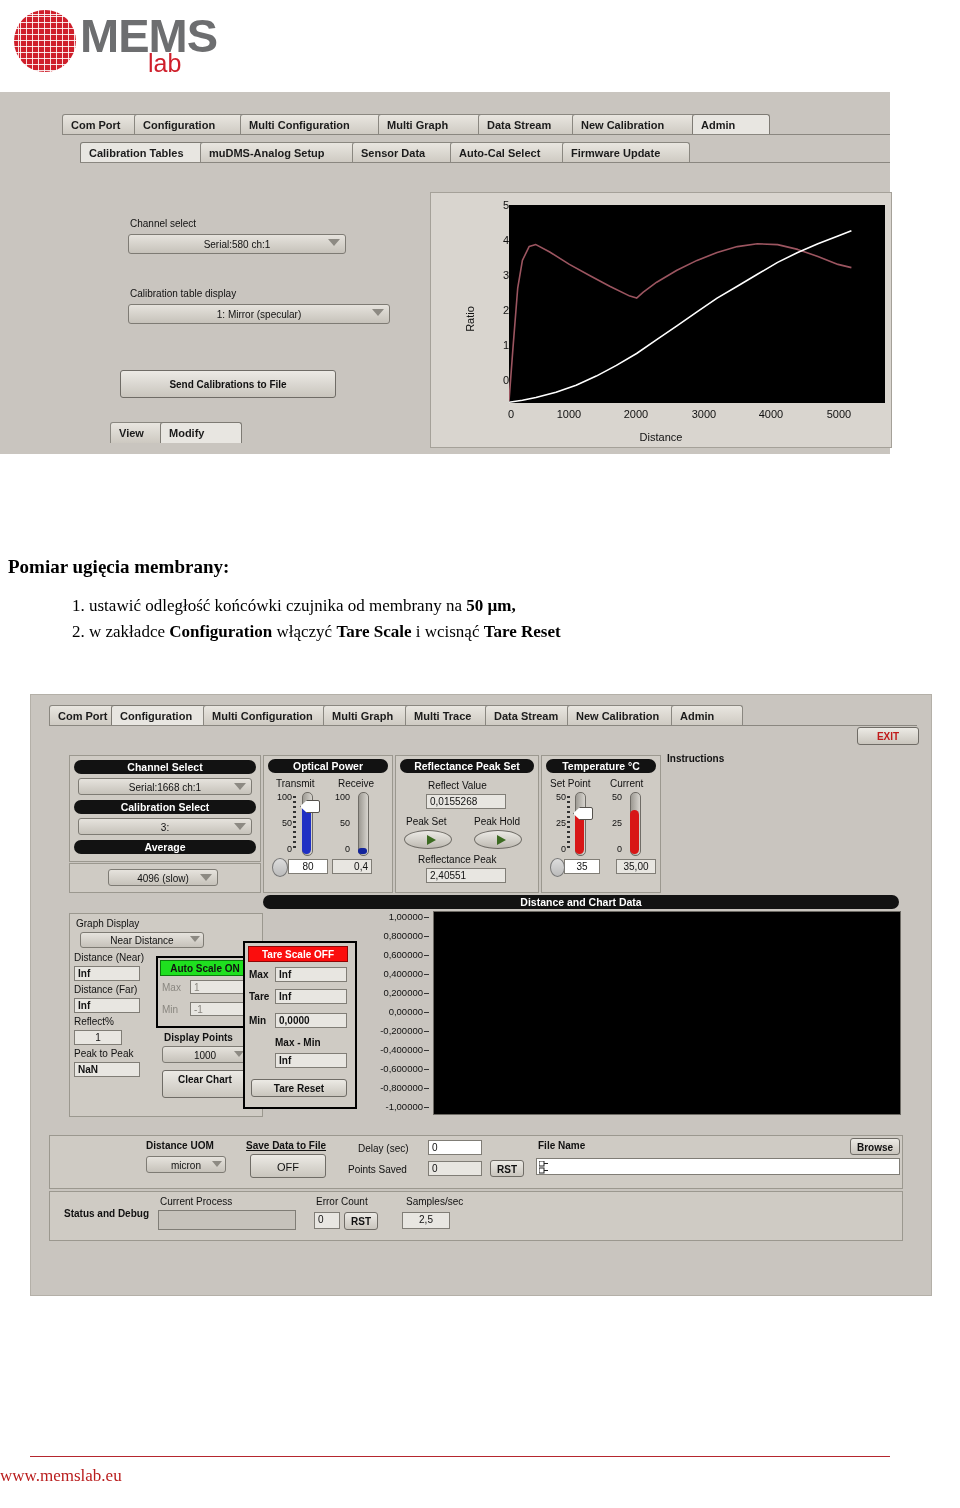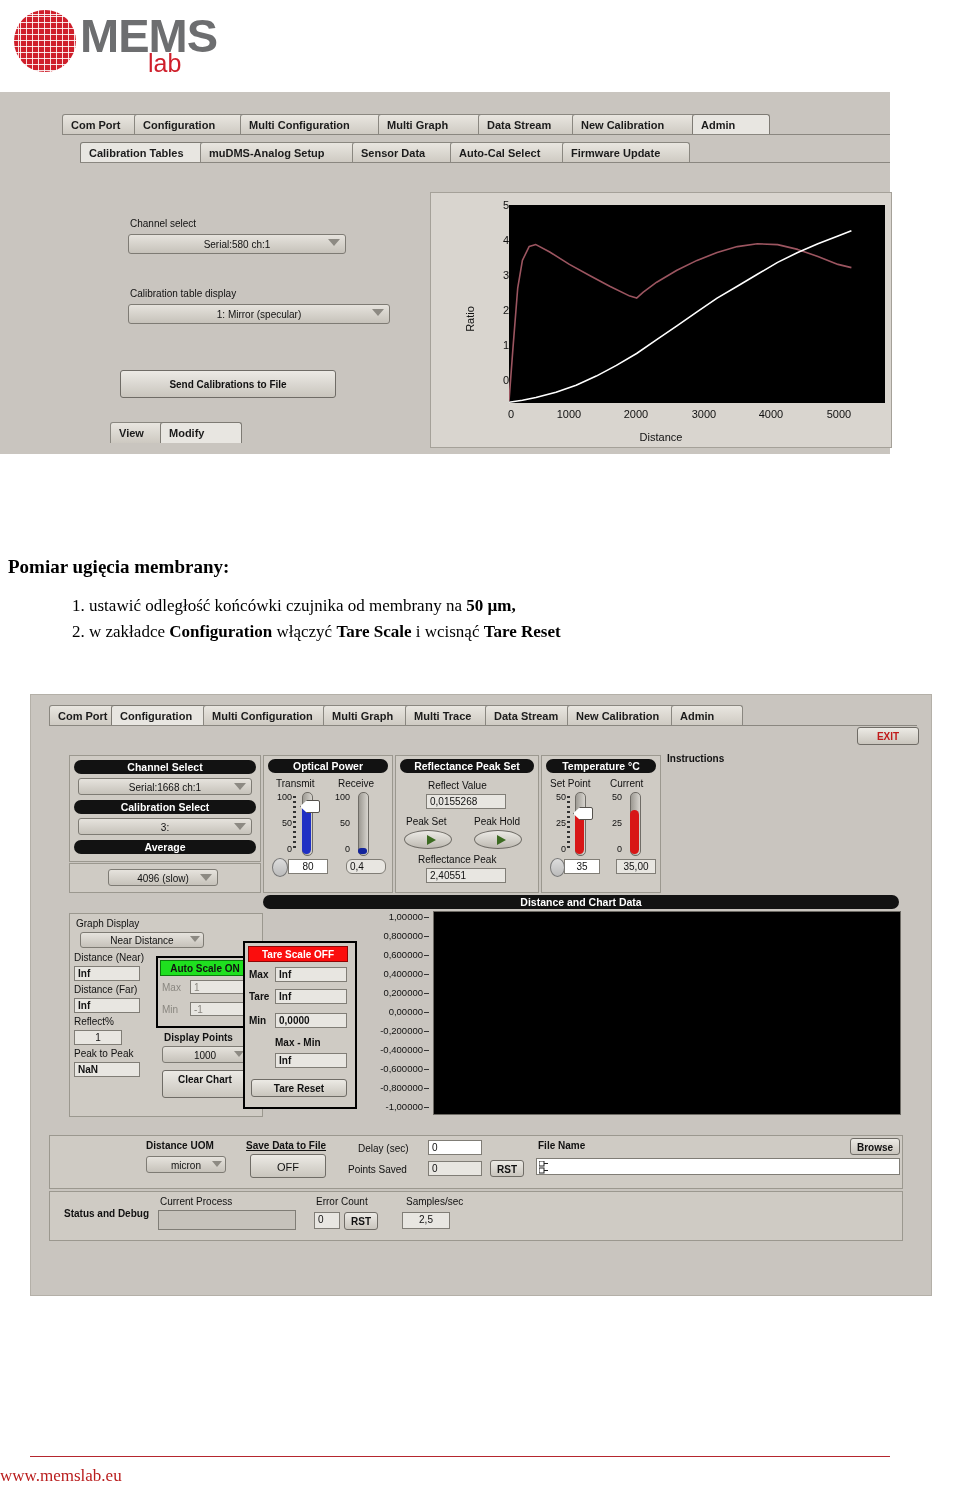--- a/index.html
+++ b/index.html
@@ -220,21 +220,21 @@
     <div class="gauge-fill" style="left:38px;top:48px;height:50px;background:#1f2fc4;"></div>
     <div class="handle" style="left:36px;top:44px;"></div>
     <div class="field white" style="position:absolute;left:24px;top:103px;width:40px;height:15px;text-align:center;">80</div>
     <div style="position:absolute;left:8px;top:102px;width:14px;height:17px;border:1px solid #777;border-radius:50%;background:linear-gradient(#ddd,#bbb);"></div>
 
     <div class="tick-s" style="left:60px;top:36px;width:26px;">100</div>
     <div class="tick-s" style="left:60px;top:62px;width:26px;">50</div>
     <div class="tick-s" style="left:60px;top:88px;width:26px;">0</div>
     <div class="gauge-track" style="left:94px;top:36px;height:62px;"></div>
     <div class="gauge-fill" style="left:94px;top:92px;height:6px;background:#13249c;"></div>
-    <div class="field" style="position:absolute;left:82px;top:103px;width:40px;height:15px;text-align:left;border-radius:6px;">0,4</div>
+    <div class="field" style="position:absolute;left:68px;top:103px;width:40px;height:15px;text-align:right;">0,4</div>
   </div>
 
   <div class="panel" style="left:364px;top:60px;width:142px;height:136px;">
     <div class="sect-title" style="margin:3px 4px 0 4px;">Reflectance Peak Set</div>
     <div class="lbl" style="position:absolute;left:32px;top:24px;">Reflect Value</div>
     <div class="field" style="position:absolute;left:30px;top:38px;width:80px;height:15px;">0,0155268</div>
     <div class="lbl" style="position:absolute;left:10px;top:60px;">Peak Set</div>
     <div class="lbl" style="position:absolute;left:78px;top:60px;">Peak Hold</div>
     <div class="ovbtn" style="left:8px;top:74px;">
         <span class="tri"></span>

